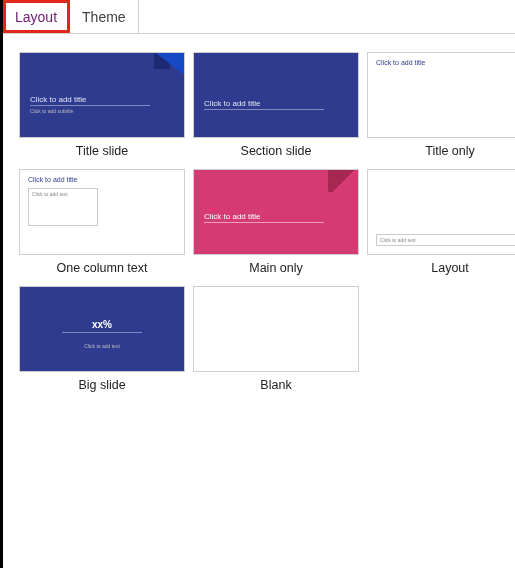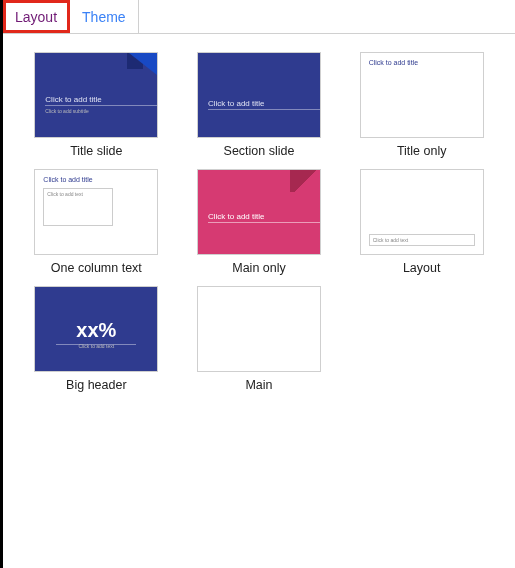--- a/index.html
+++ b/index.html
@@ -13,21 +13,21 @@
   }
   .tabs {
     display: flex;
     border-bottom: 1px solid #d0d0d0;
     padding: 0;
     height: 34px;
   }
   .tab {
     padding: 8px 12px;
     font-size: 14px;
-    color: #3b82f6;
+    color: #404040;
     cursor: pointer;
     border-right: 1px solid #d0d0d0;
     display: flex;
     align-items: center;
   }
   .tab.active {
     color: #701a75;
     font-weight: 500;
   }
   .tab.highlight {
@@ -39,21 +39,21 @@
     grid-template-columns: repeat(3, 1fr);
     gap: 10px 8px;
     padding: 18px 16px 10px 16px;
   }
   .cell {
     display: flex;
     flex-direction: column;
     align-items: center;
   }
   .thumb {
-    width: 124px;
+    width: 166px;
     height: 86px;
     border: 1px solid #cfcfcf;
     background: #fff;
     position: relative;
     overflow: hidden;
   }
   .cell.highlight .thumb {
     border: 2px solid #888;
   }
   .cell.highlight {
@@ -155,21 +155,21 @@
   .half-navy {
     position: absolute;
     top:0; bottom:0; right:0; width:50%;
     background: #2f3b8f;
   }
   .centered-big {
     position: absolute;
     top: 32px; left: 0; right: 0;
     text-align: center;
     color: #fff;
-    font-size: 20px;
+    font-size: 10px;
     font-weight: bold;
   }
   .centered-big::after{
     content:''; display:block;
     border-bottom:1px solid rgba(255,255,255,.4);
     width: 80px; margin:2px auto 0;
   }
   .mini-sub-center { font-size:5px; color:#bbb; text-align:center; margin-top:2px;}
 </style>
 </head>
@@ -251,23 +251,23 @@
     <div class="caption">Layout</div>
   </div>
 
   <div class="cell">
     <div class="thumb">
         <div class="navy-slide">
       <div class="centered-big">xx%</div>
       <div class="mini-sub-center" style="position:absolute;top:54px;left:0;right:0;">Click to add text</div>
     </div>
       </div>
-    <div class="caption">Big header</div>
+    <div class="caption">Big slide</div>
   </div>
 
   <div class="cell">
     <div class="thumb">
         <div class="white-slide"></div>
       </div>
-    <div class="caption">Main</div>
+    <div class="caption">Blank</div>
   </div>
 
 </div>
 
 </body></html>

